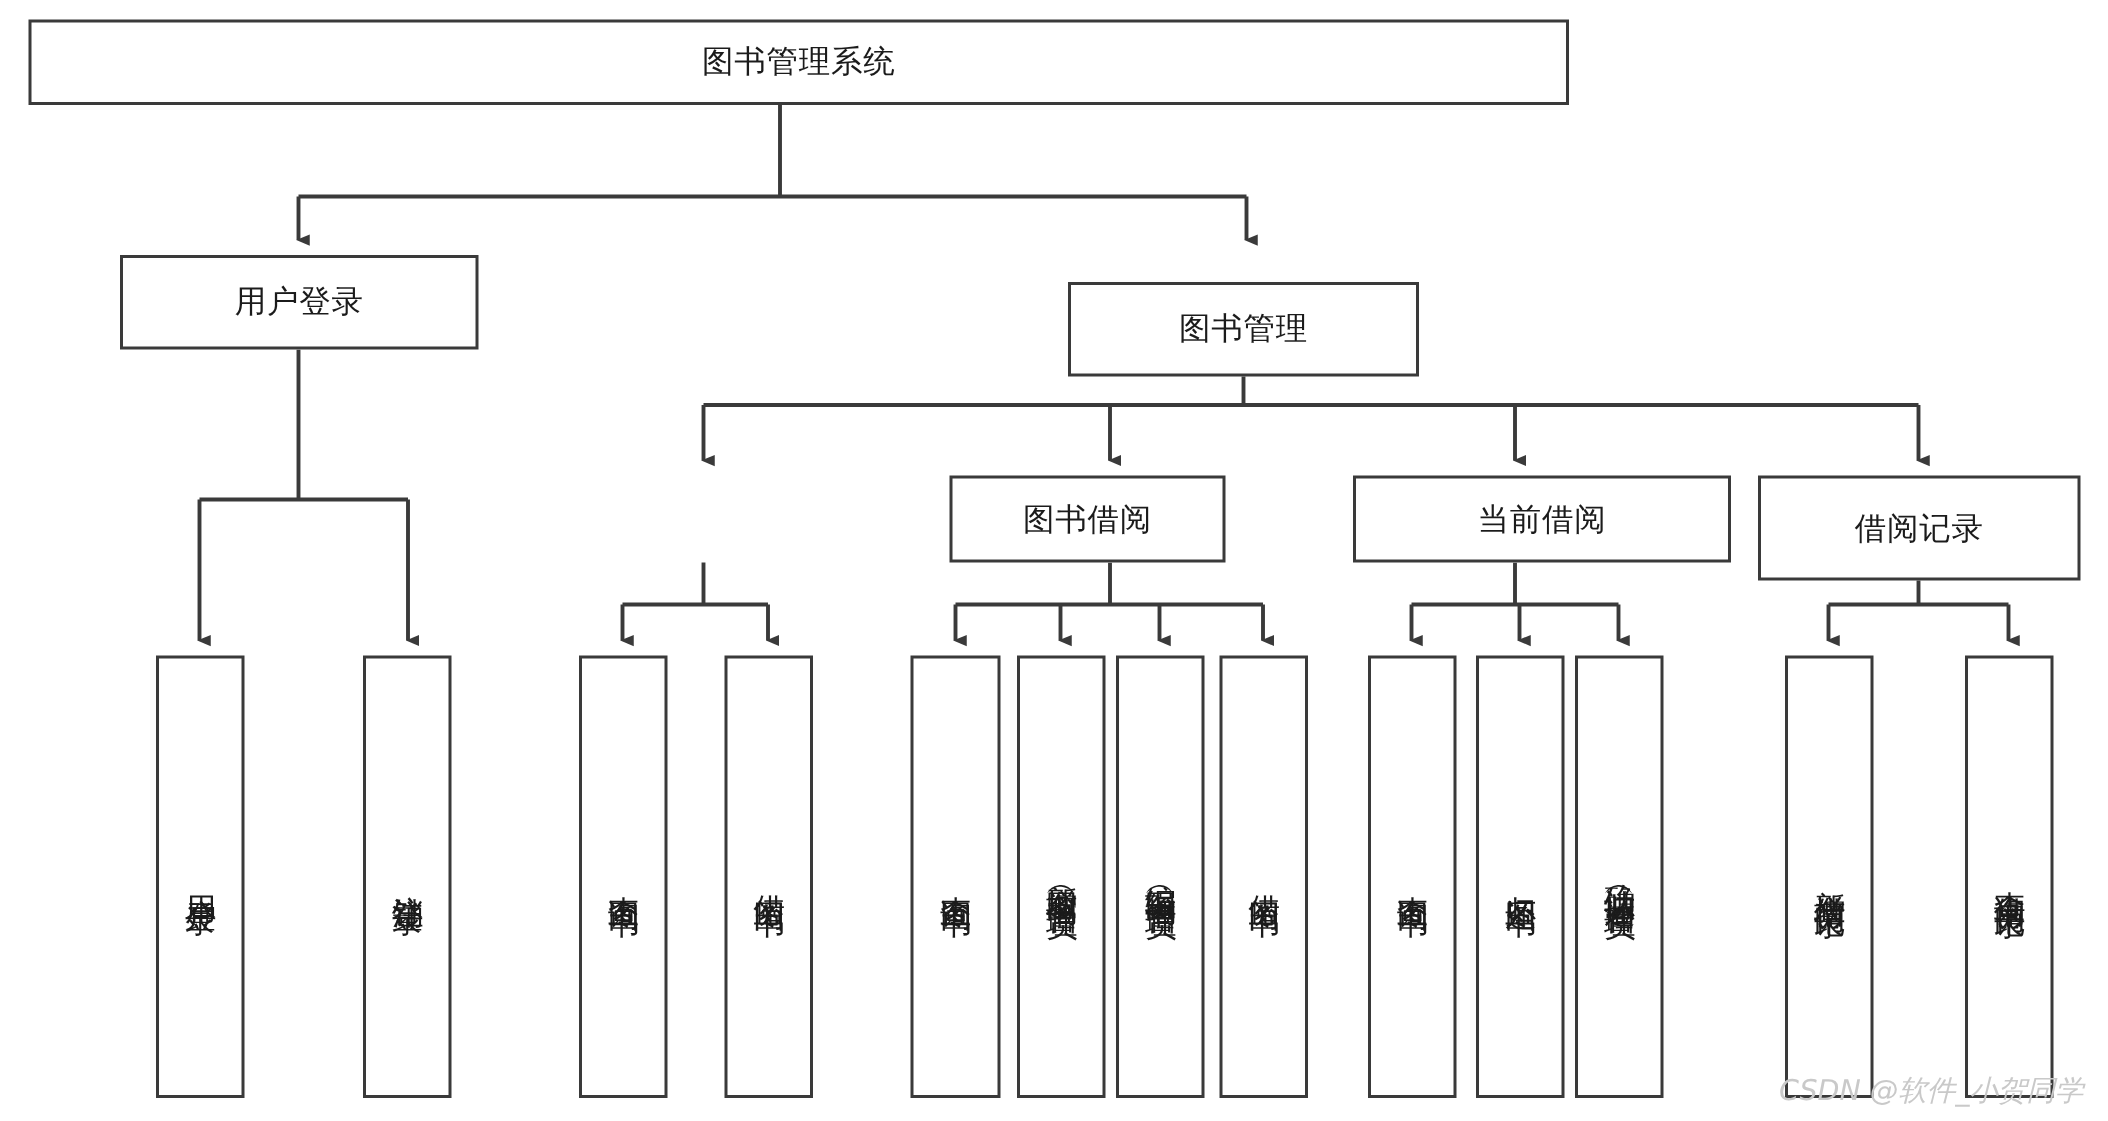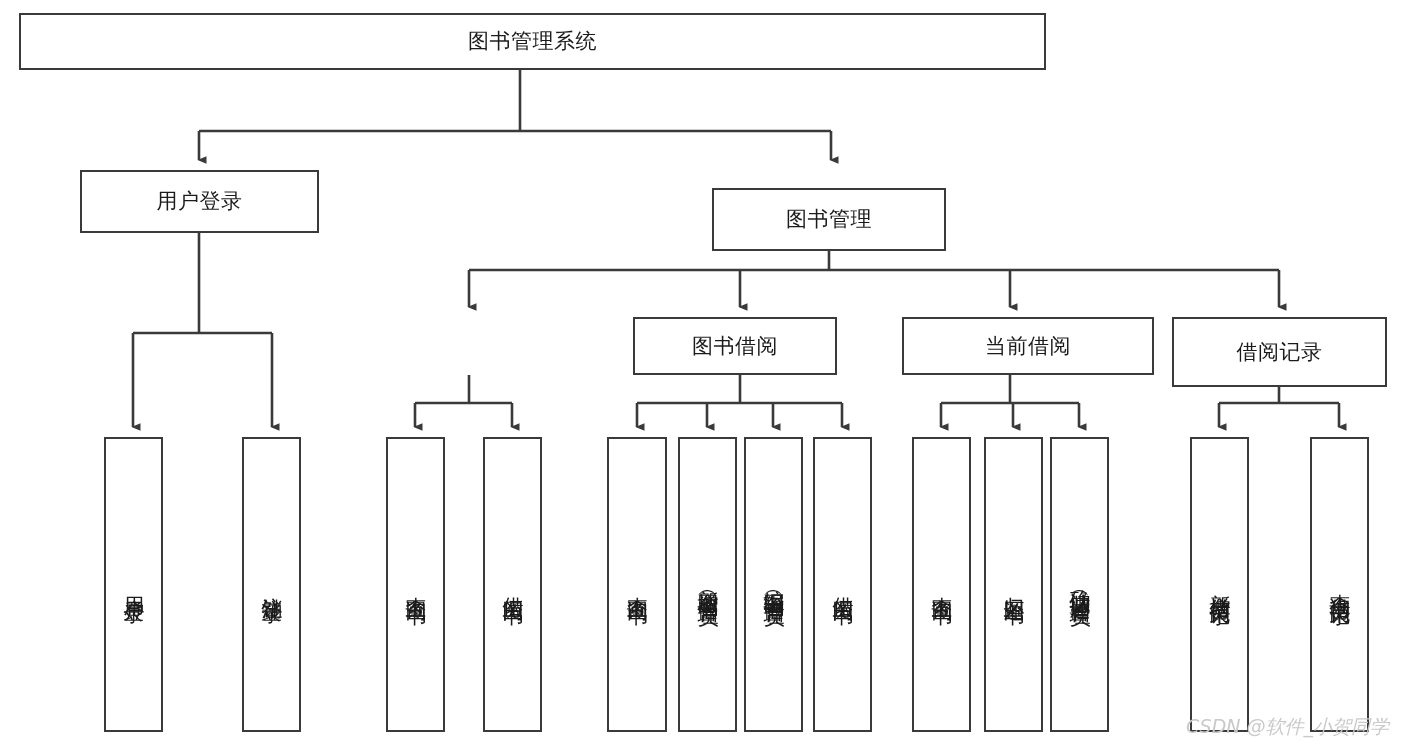--- a/index.html
+++ b/index.html
@@ -125,21 +125,21 @@
     <span class="label">图书管理系统</span>
   </div>
 
   <div class="node horiz" style="left:80px; top:170px; width:239px; height:63px;">
     <span class="label">用户登录</span>
   </div>
   <div class="node horiz" style="left:712px; top:170px; width:234px; height:63px;margin-top:18px;">
     <span class="label">图书管理</span>
   </div>
 
-  <div class="node horiz" style="left:633px; top:317px; width:204px; height:58px;">
+  <div class="node horiz" style="left:633px; top:317px; width:184px; height:58px;">
     <span class="label">图书借阅</span>
   </div>
   <div class="node horiz" style="left:902px; top:317px; width:252px; height:58px;">
     <span class="label">当前借阅</span>
   </div>
   <div class="node horiz" style="left:1172px; top:317px; width:215px; height:70px;">
     <span class="label">借阅记录</span>
   </div>
 
   <div class="node vert" style="left:104px; top:437px; width:59px; height:295px;">

